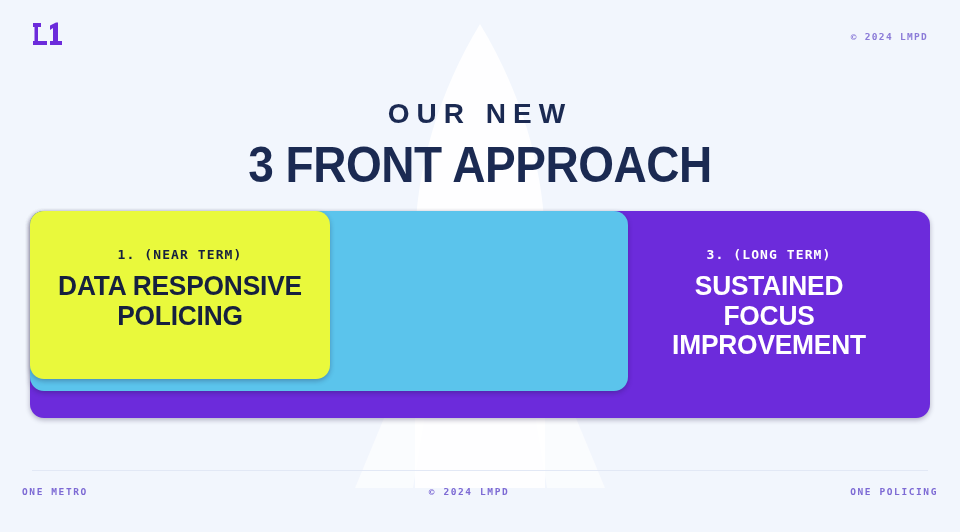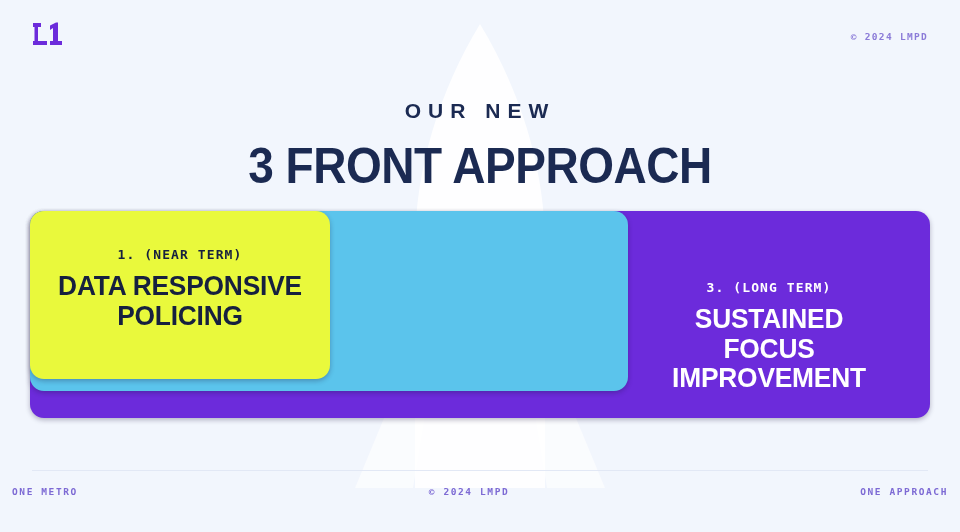--- a/index.html
+++ b/index.html
@@ -42,26 +42,26 @@
 
   
   .title-block {
     position:absolute;
     top:100px; left:0; width:960px;
     z-index:5;
     text-align:center;
   }
   .eyebrow {
     font-family:"Liberation Sans", sans-serif;
-    font-size:21px;
+    font-size:28px;
     font-weight:bold;
     letter-spacing:7px;
     color:#1b2a52;
     line-height:1;
-    margin-bottom:20px;
+    margin-bottom:12px;
   }
   .headline {
     font-family:"Liberation Sans Narrow","Liberation Sans", sans-serif;
     font-size:50px;
     font-weight:bold;
     letter-spacing:-0.5px;
     color:#1b2a52;
     line-height:1;
     transform:scaleX(0.92);
     transform-origin:center;
@@ -100,21 +100,21 @@
     left:0; top:0;
     width:300px; height:168px;
     display:flex;
     flex-direction:column;
     align-items:center;
     justify-content:flex-start;
     padding-top:36px;
     z-index:3;
   }
   .body-blue   { left:300px; width:298px; }
-  .body-purple { left:598px; width:282px;margin-top:33px; }
+  .body-purple { left:598px; width:282px; }
 
   .card-kicker {
     font-family:"DejaVu Sans Mono", monospace;
     font-size:13px;
     letter-spacing:1.1px;
     font-weight:bold;
     margin-bottom:9px;
   }
   .card-title {
     font-family:"Liberation Sans Narrow","Liberation Sans", sans-serif;
@@ -138,21 +138,21 @@
     background:#e2e8f5;
     z-index:5;
   }
   .footer {
     position:absolute;
     left:0; top:486px; width:960px;
     z-index:5;
     display:flex;
     align-items:center;
     justify-content:space-between;
-    padding:0 12px;
+    padding:0 22px;
   }
   .footer span {
     font-family:"DejaVu Sans Mono", monospace;
     font-size:9.5px;
     letter-spacing:1.6px;
     font-weight:bold;
     color:#7d6ad4;
   }
   .footer .mid { flex:1; text-align:center; }
   .footer .right { text-align:right; }
@@ -202,14 +202,14 @@
     <div class="card-kicker ink-white">3. (LONG TERM)</div>
     <div class="card-title ink-white">SUSTAINED FOCUS IMPROVEMENT</div>
   </div>
 
 </div>
 
 <div class="footer-rule"></div>
 <div class="footer">
   <span class="left">ONE METRO</span>
   <span class="mid">© 2024 LMPD</span>
-  <span class="right">ONE APPROACH</span>
+  <span class="right">ONE POLICING</span>
 </div>
 
 </body></html>

